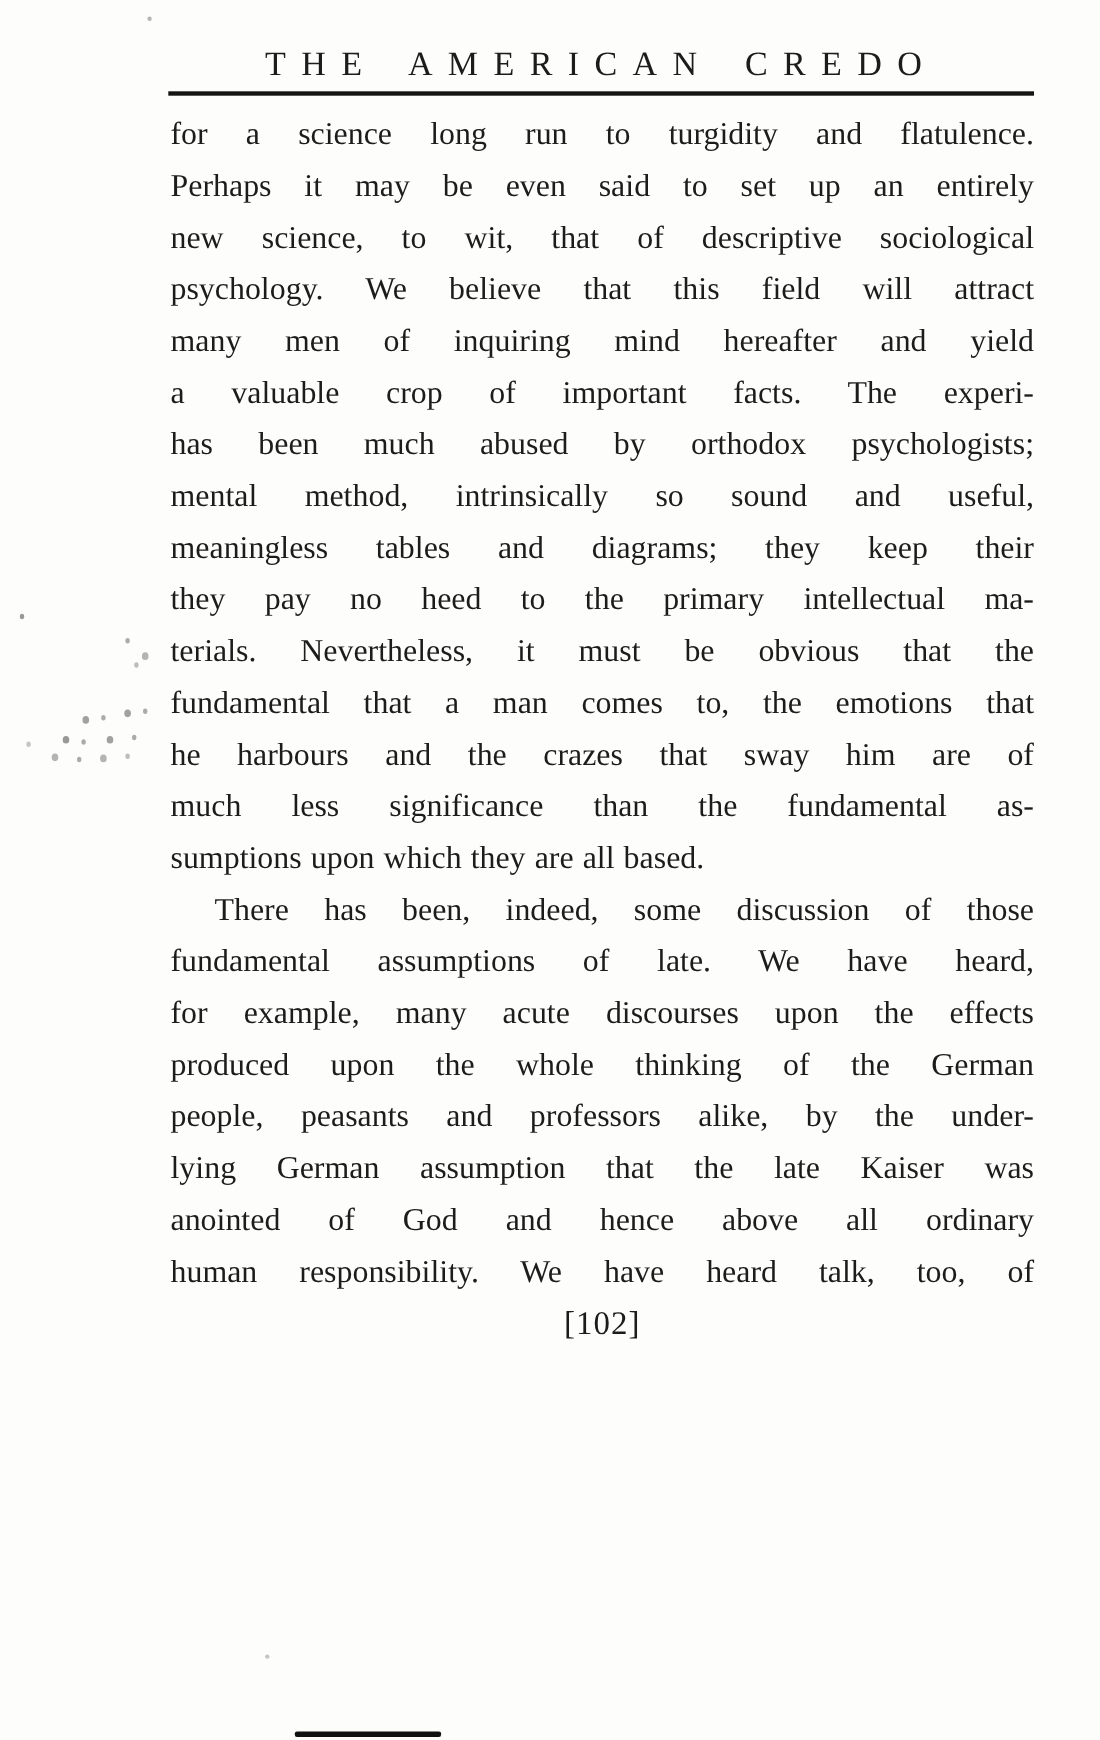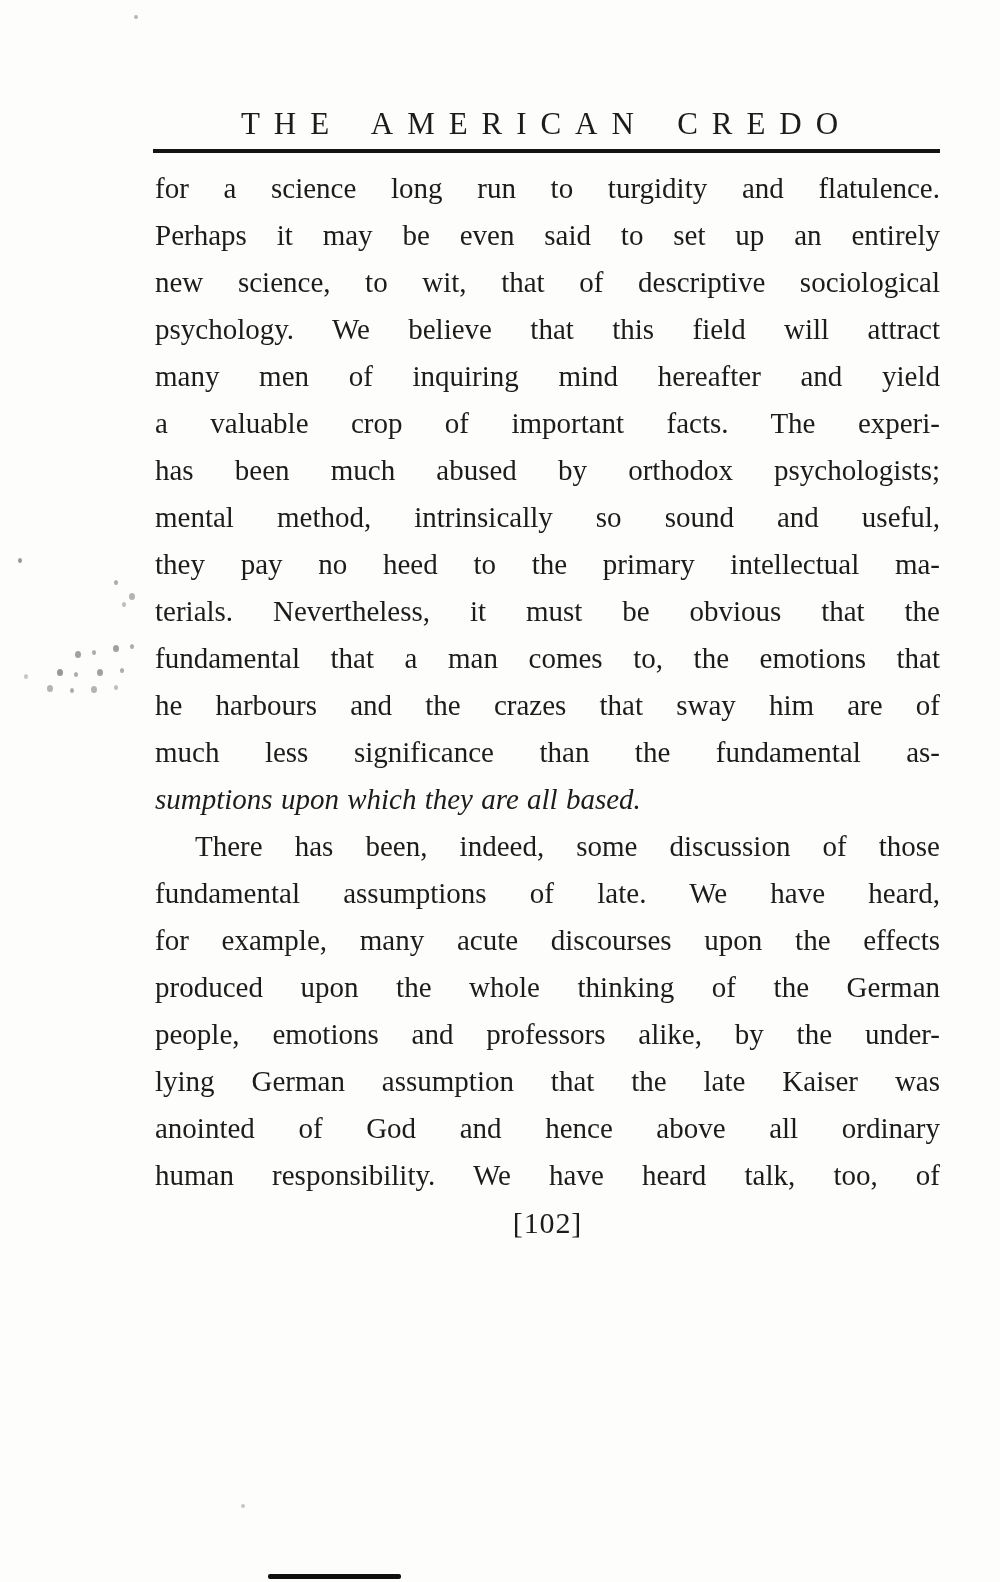--- a/index.html
+++ b/index.html
@@ -12,21 +12,21 @@
     width: 1000px;
     height: 1582px;
     margin: 0 auto;
     background: #fdfdfb;
     font-family: "Liberation Serif", serif;
     color: #1c1c1c;
     overflow: hidden;
   }
   .header {
     margin: 0 auto;
-    padding-top: 106px;
+    padding-top: 40px;
     margin-left: 153px;
     width: 787px;
     text-align: center;
     font-size: 31px;
     font-weight: normal;
     letter-spacing: 0.45em;
     word-spacing: 0.25em;
     white-space: nowrap;
   }
   .rule {
@@ -43,21 +43,20 @@
     font-size: 29px;
     line-height: 47px;
   }
   .line {
     text-align: justify;
     text-align-last: justify;
     word-spacing: 1px;
   }
   .line.last {
     text-align-last: left;
-    font-style: italic;
   }
   .line.indent {
     text-indent: 40px;
   }
   .page-number {
     margin-left: 155px;
     width: 785px;
     text-align: center;
     font-size: 30px;
     line-height: 47px;
@@ -138,31 +137,32 @@
 
   <div class="body-text">
       <div class="line">for a science long run to turgidity and flatulence.</div>
       <div class="line">Perhaps it may be even said to set up an entirely</div>
       <div class="line">new science, to wit, that of descriptive sociological</div>
       <div class="line">psychology. We believe that this field will attract</div>
       <div class="line">many men of inquiring mind hereafter and yield</div>
       <div class="line">a valuable crop of important facts. The experi-</div>
       <div class="line">has been much abused by orthodox psychologists;</div>
       <div class="line">mental method, intrinsically so sound and useful,</div>
+      <div class="line">meaningless tables and diagrams; they keep their</div>
       <div class="line">they pay no heed to the primary intellectual ma-</div>
       <div class="line">terials. Nevertheless, it must be obvious that the</div>
       <div class="line">fundamental that a man comes to, the emotions that</div>
       <div class="line">he harbours and the crazes that sway him are of</div>
       <div class="line">much less significance than the fundamental as-</div>
       <div class="line last">sumptions upon which they are all based.</div>
       <div class="line indent">There has been, indeed, some discussion of those</div>
       <div class="line">fundamental assumptions of late. We have heard,</div>
       <div class="line">for example, many acute discourses upon the effects</div>
       <div class="line">produced upon the whole thinking of the German</div>
-      <div class="line">people, emotions and professors alike, by the under-</div>
+      <div class="line">people, peasants and professors alike, by the under-</div>
       <div class="line">lying German assumption that the late Kaiser was</div>
       <div class="line">anointed of God and hence above all ordinary</div>
       <div class="line">human responsibility. We have heard talk, too, of</div>
     </div>
 
   <div class="page-number">[102]</div>
 
   <div class="smudge-group">
     <div class="smudge-dot"></div>
   </div>

